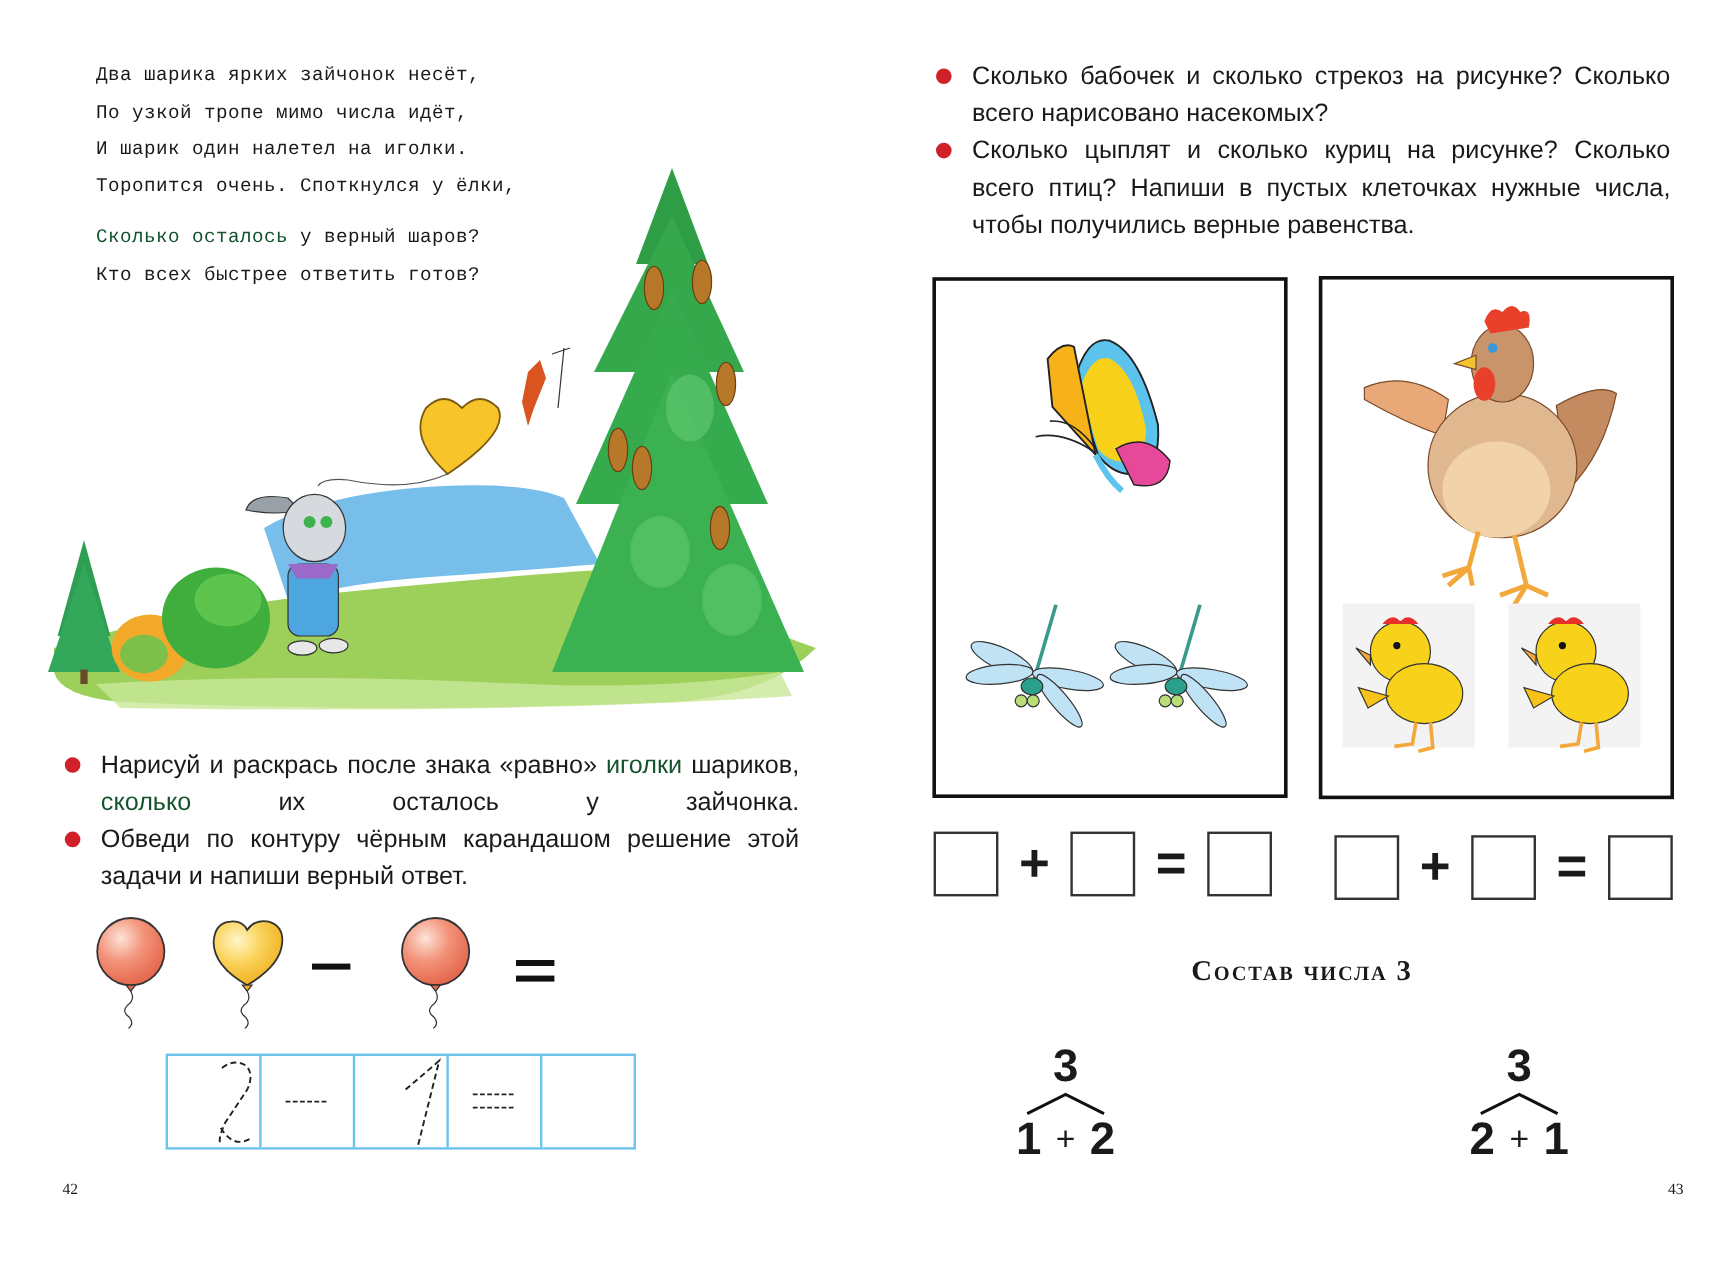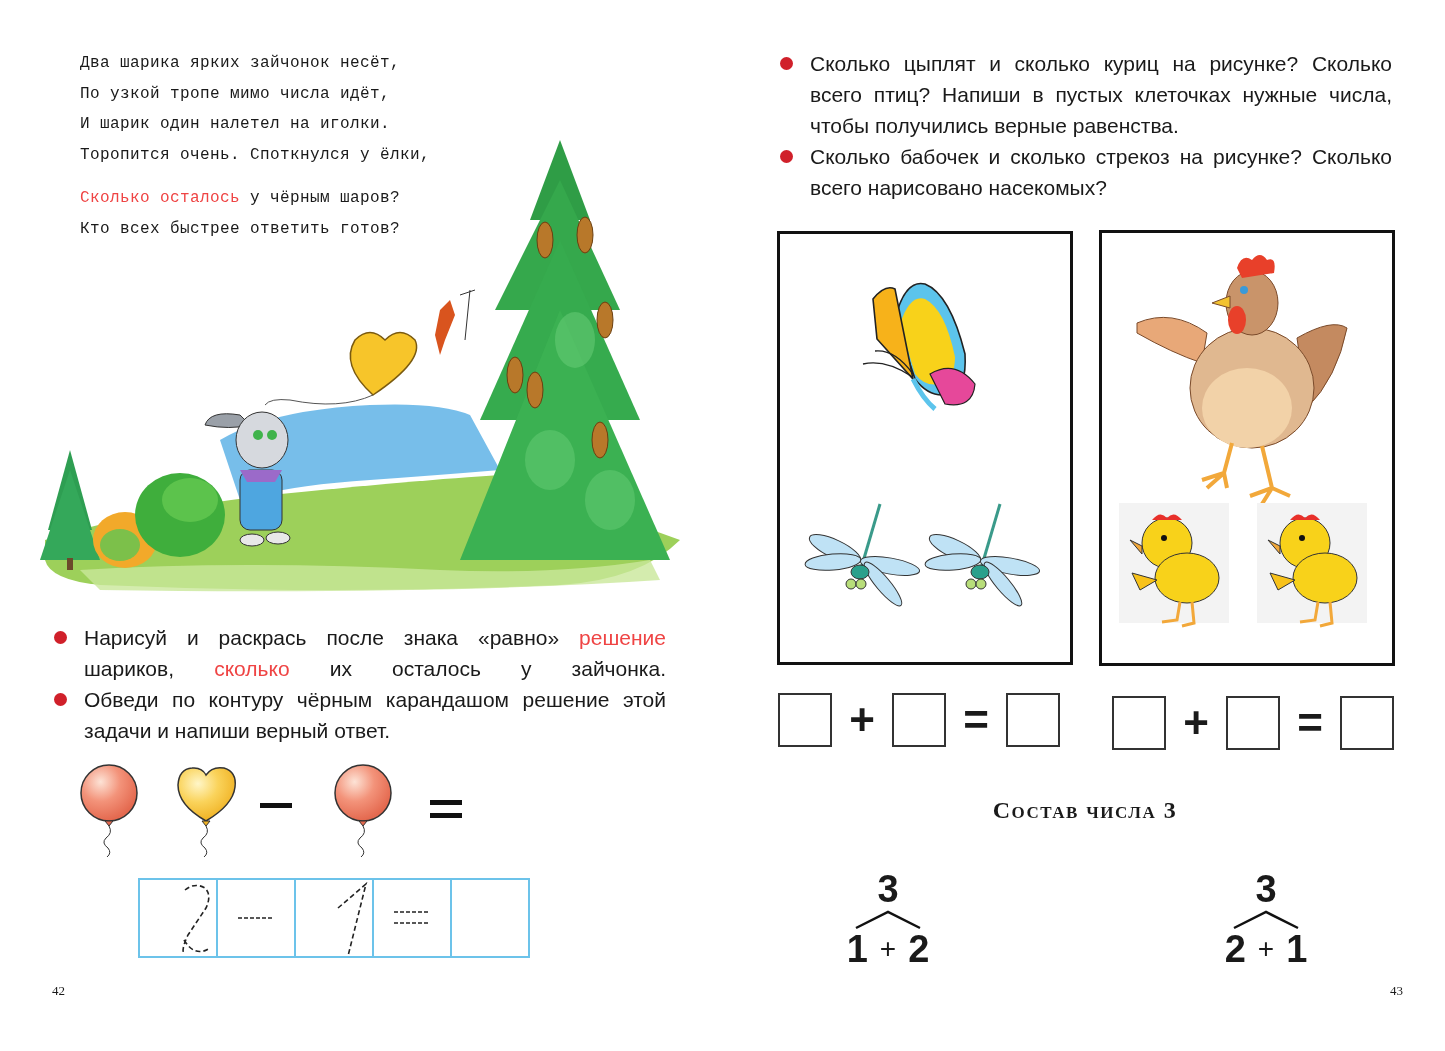--- a/index.html
+++ b/index.html
@@ -1,18 +1,18 @@
 <!DOCTYPE html>
 <html><head>
   <meta charset="utf-8">
   <style>
     html, body { margin: 0; padding: 0; background: #ffffff; }
     body { width: 1445px; height: 1051px; position: relative; overflow: hidden; color: #1a1a1a; }
     .abs { position: absolute; }
-    .red { color: #ef4444; }
+    .red { color: #14532d; }
 
     
     .poem { left: 80px; top: 48px; font-size: 16px; line-height: 30.5px; font-family: Liberation Mono, monospace; letter-spacing: 0.4px; }
     .poem .stanza2 { margin-top: 13px; }
     .poem div { white-space: nowrap; }
 
     
     .bullets { font-family: "Liberation Sans", sans-serif; font-size: 21px; line-height: 31px; }
     .bullet { position: relative; padding-left: 30px; text-align: justify; text-align-last: left; }
     .bullet .dot { position: absolute; left: 0; top: 9px; width: 13px; height: 13px; border-radius: 50%; background: #d0202a; }
@@ -56,21 +56,21 @@
 </head>
 <body>
 
 <div>
 
   <div class="abs poem">
     <div>Два шарика ярких зайчонок несёт,</div>
     <div>По узкой тропе мимо числа идёт,</div>
     <div>И шарик один налетел на иголки.</div>
     <div>Торопится очень. Споткнулся у ёлки,</div>
-    <div class="stanza2"><span class="red">Сколько осталось</span><span> у чёрным шаров?</span></div>
+    <div class="stanza2"><span class="red">Сколько осталось</span><span> у верный шаров?</span></div>
     <div>Кто всех быстрее ответить готов?</div>
   </div>
 
   <svg class="abs" style="left:40px; top:140px;" width="640" height="460" viewBox="0 0 640 460">
 
     <path d="M180 300 Q230 270 330 265 Q400 262 430 275 L460 330 Q400 335 330 340 Q250 345 200 360 Z" fill="#5fb3e6" opacity="0.85"></path>
 
     <path d="M5 400 Q100 370 230 355 Q380 340 460 335 L640 400 Q600 440 520 445 Q300 455 60 445 Q10 440 5 420 Z" fill="#9dd05a"></path>
     <path d="M40 430 Q200 420 400 430 Q520 435 610 420 L620 440 Q400 455 60 450 Z" fill="#c9e79a" opacity="0.8"></path>
 
@@ -119,21 +119,21 @@
       <circle cx="232" cy="295" r="5" fill="#3fb34b"></circle>
       <rect x="200" y="330" width="42" height="60" rx="10" fill="#4ea6e0" stroke="#333"></rect>
       <path d="M200 330 L242 330 L235 342 L207 342 Z" fill="#9b6ac9"></path>
       <ellipse cx="212" cy="400" rx="12" ry="6" fill="#e8e8e8" stroke="#333"></ellipse>
       <ellipse cx="238" cy="398" rx="12" ry="6" fill="#e8e8e8" stroke="#333"></ellipse>
     </g>
   </svg>
 
   <div class="abs bullets left-bullets">
     <div class="bullet just">
-      <span class="dot"></span><span>Нарисуй и раскрась после знака «равно» </span><span class="red">решение</span><span> шариков, </span><span class="red">сколько</span><span> их осталось у зайчонка.</span>
+      <span class="dot"></span><span>Нарисуй и раскрась после знака «равно» </span><span class="red">иголки</span><span> шариков, </span><span class="red">сколько</span><span> их осталось у зайчонка.</span>
     </div>
     <div class="bullet">
       <span class="dot"></span><span>Обведи по контуру чёрным карандашом решение этой задачи и напиши верный ответ.</span>
     </div>
   </div>
 
   <svg class="abs" style="left:78px; top:763px;" width="90" height="98">
     <defs>
       <radialGradient id="rb" cx="0.35" cy="0.3" r="0.7">
           <stop offset="0" stop-color="#fde3d6"></stop>
@@ -191,24 +191,24 @@
     <div class="cell"></div>
   </div>
 
   <div class="abs page-num" style="left:52px; top:983px;">42</div>
 </div>
 
 <div>
 
   <div class="abs bullets right-bullets">
     <div class="bullet">
+      <span class="dot"></span><span>Сколько бабочек и сколько стрекоз на рисунке? Сколько всего нарисовано насекомых?</span>
+    </div>
+    <div class="bullet">
       <span class="dot"></span><span>Сколько цыплят и сколько куриц на рисунке? Сколько всего птиц? Напиши в пустых клеточках нужные числа, чтобы получились верные равенства.</span>
-    </div>
-    <div class="bullet">
-      <span class="dot"></span><span>Сколько бабочек и сколько стрекоз на рисунке? Сколько всего нарисовано насекомых?</span>
     </div>
   </div>
 
   <div class="abs frame frame1">
     <svg width="290" height="428">
       <g transform="translate(75,45)">
         <path d="M40 40 Q50 0 70 5 Q95 15 110 75 Q112 110 95 115 Q75 120 60 100 Z" fill="#5cc4ec" stroke="#222" stroke-width="1.6"></path>
         <path d="M45 45 Q55 15 70 20 Q90 30 100 78 Q100 100 85 105 Q70 108 60 95 Z" fill="#f8d21a"></path>
         <path d="M18 20 Q30 5 40 10 L58 100 Q40 80 22 60 Z" fill="#f7b21a" stroke="#222" stroke-width="1.6"></path>
         <path d="M75 95 Q100 80 120 105 Q118 130 90 125 Z" fill="#e6489a" stroke="#222" stroke-width="1.2"></path>

